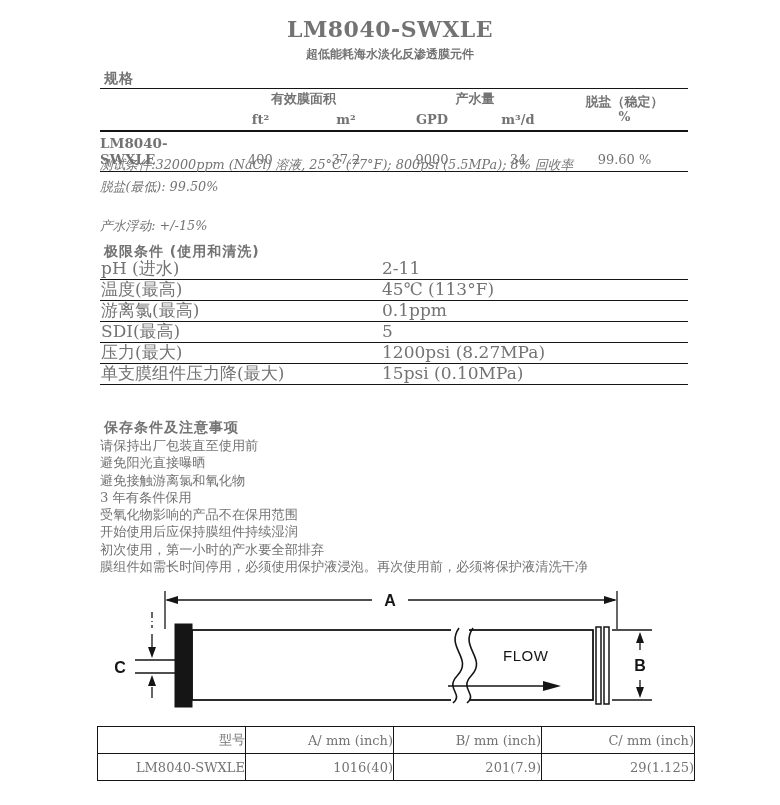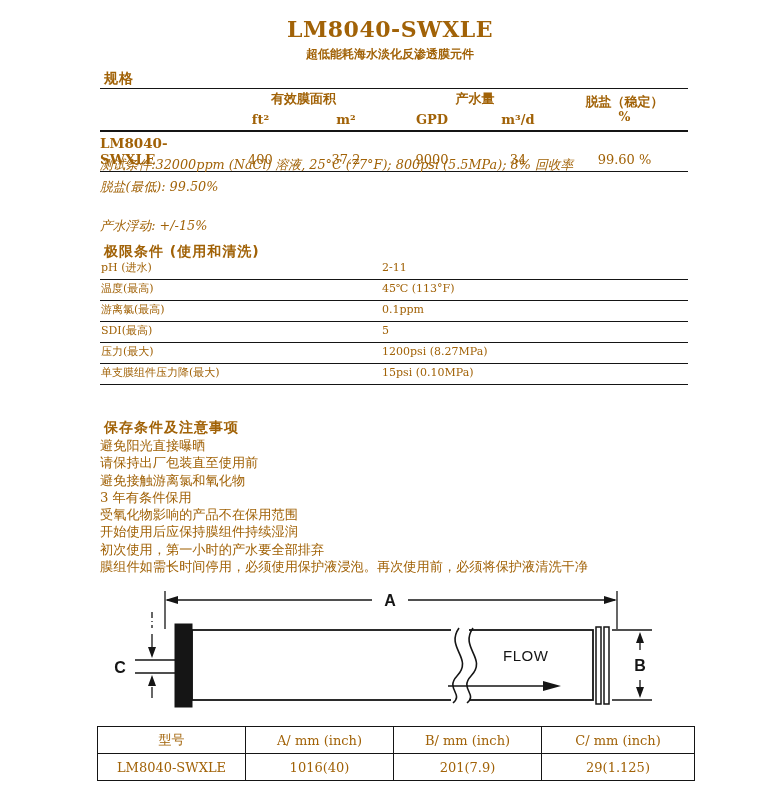--- a/index.html
+++ b/index.html
@@ -1,19 +1,19 @@
 <!DOCTYPE html>
 <html><head>
 <meta charset="utf-8">
 <style>
   * { margin:0; padding:0; box-sizing:border-box; }
   html,body { background:#ffffff; }
   .page {
     position:relative; width:780px; height:805px; background:#ffffff;
-    color:#a16207; font-family:"DejaVu Serif", serif; overflow:hidden;
+    color:#737373; font-family:"DejaVu Serif", serif; overflow:hidden;
   }
   .doc-title {
     position:absolute; top:16px; left:0; width:100%; text-align:center;
     font-size:22px; font-weight:bold; letter-spacing:.5px;
   }
   .doc-subtitle {
     position:absolute; top:46px; left:0; width:100%; text-align:center;
     font-size:12px; font-weight:bold; font-family:"DejaVu Sans", sans-serif;
   }
   .sec-heading {
@@ -28,34 +28,34 @@
   table.spec .unit { font-weight:bold; font-size:13px; }
   table.spec .rej { font-family:"DejaVu Sans", sans-serif; font-weight:bold; font-size:13px; line-height:15px; vertical-align:middle; border-bottom:2.2px solid #151515; }
   table.spec .rej .pct { font-family:"DejaVu Serif", serif; font-size:12.5px; }
   table.spec tr.h2 td { border-bottom:2.2px solid #151515; }
   table.spec tr.datarow td { border-bottom:1.5px solid #151515; padding:3px 0 4px; }
   table.spec td.model { text-align:left; padding-left:14px; font-weight:bold; font-size:13.5px; }
   
   .note { position:absolute; left:100px; font-size:12.8px; white-space:nowrap;font-style:italic; }
   
   .limits { position:absolute; left:100px; top:259px; width:588px; }
-  .limit-row { position:relative; height:21px; border-bottom:1.5px solid #151515; font-size:11px; line-height:20px;text-decoration:underline; }
+  .limit-row { position:relative; height:21px; border-bottom:1.5px solid #151515; font-size:17px; line-height:20px;text-decoration:underline; }
   .limit-row .lab { position:absolute; left:1px; bottom:1px; white-space:nowrap; }
   .limit-row .val { position:absolute; left:262px; bottom:1px; white-space:nowrap;margin-left:20px; }
   
   .storage { position:absolute; left:100px; top:437px; font-size:13.2px; line-height:17.3px; }
   
   .diagram { position:absolute; left:95px; top:584px; }
   .diagram text { font-family:"Liberation Sans", sans-serif; fill:#151515; }
   .diagram .dimletter { font-size:16px; font-weight:bold; }
   .diagram .flowtxt { font-size:15px; font-weight:500; letter-spacing:.5px; }
   
   .dims-wrap { position:absolute; left:97px; top:726px; width:597px; }
   table.dims { border-collapse:collapse; width:597px; table-layout:fixed; }
-  table.dims td { border:1.6px solid #151515; text-align:center; font-size:13px; height:27px; vertical-align:middle; }
+  table.dims td { border:1.6px solid #151515; text-align:right; font-size:13px; height:27px; vertical-align:middle; }
 </style>
 </head>
 <body>
 
 <div class="page">
 
   <div class="doc-title">LM8040-SWXLE</div>
   <div class="doc-subtitle">超低能耗海水淡化反渗透膜元件</div>
 
   <div class="sec-heading" style="top:70px;">规格</div>
@@ -127,22 +127,22 @@
       <span class="val">1200psi (8.27MPa)</span>
     </div>
     <div class="limit-row">
       <span class="lab">单支膜组件压力降(最大)</span>
       <span class="val">15psi (0.10MPa)</span>
     </div>
   </div>
 
   <div class="sec-heading" style="top:419px;">保存条件及注意事项</div>
   <div class="storage">
+    <div>请保持出厂包装直至使用前</div>
     <div>避免阳光直接曝晒</div>
-    <div>请保持出厂包装直至使用前</div>
     <div>避免接触游离氯和氧化物</div>
     <div>3 年有条件保用</div>
     <div>受氧化物影响的产品不在保用范围</div>
     <div>开始使用后应保持膜组件持续湿润</div>
     <div>初次使用，第一小时的产水要全部排弃</div>
     <div>膜组件如需长时间停用，必须使用保护液浸泡。再次使用前，必须将保护液清洗干净</div>
   </div>
 
   <svg class="diagram" width="600" height="143" viewBox="0 0 600 143">
     <g stroke="#151515" stroke-width="1.3" fill="none">

